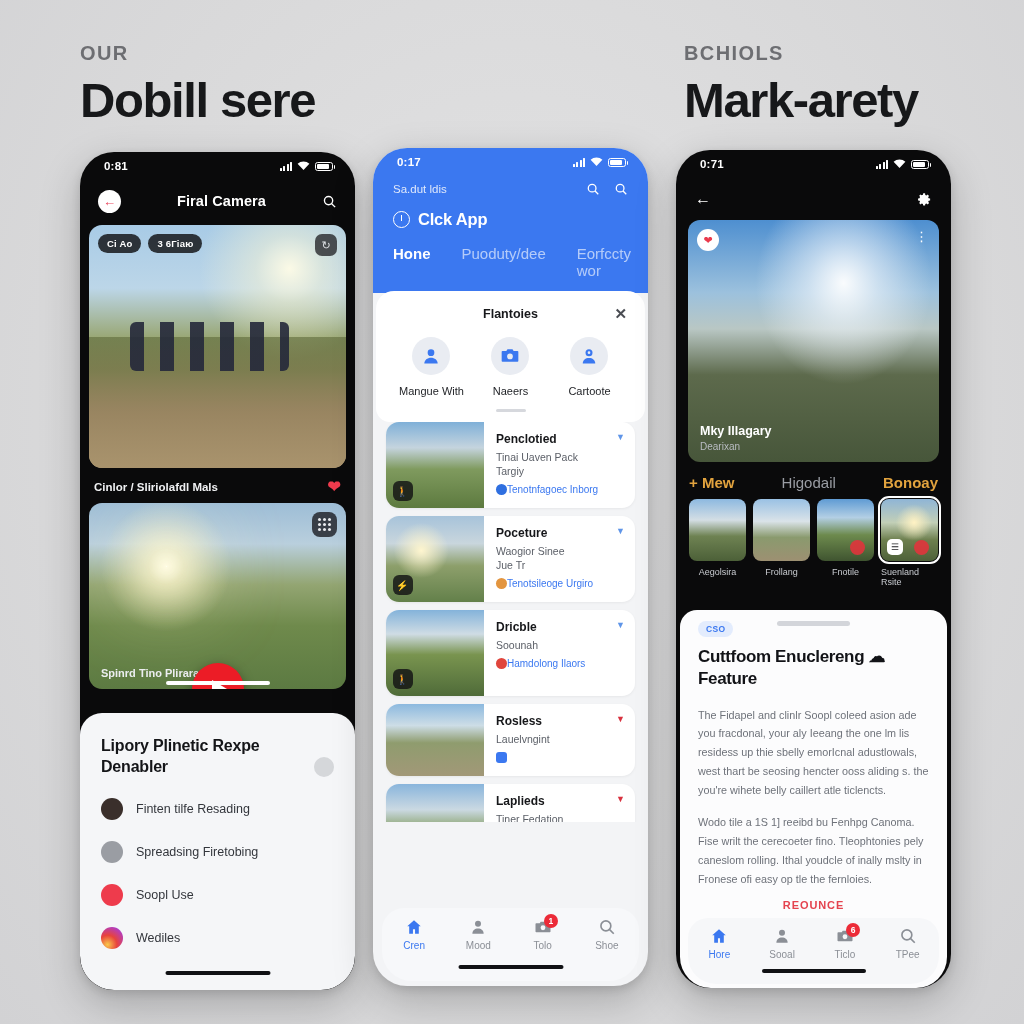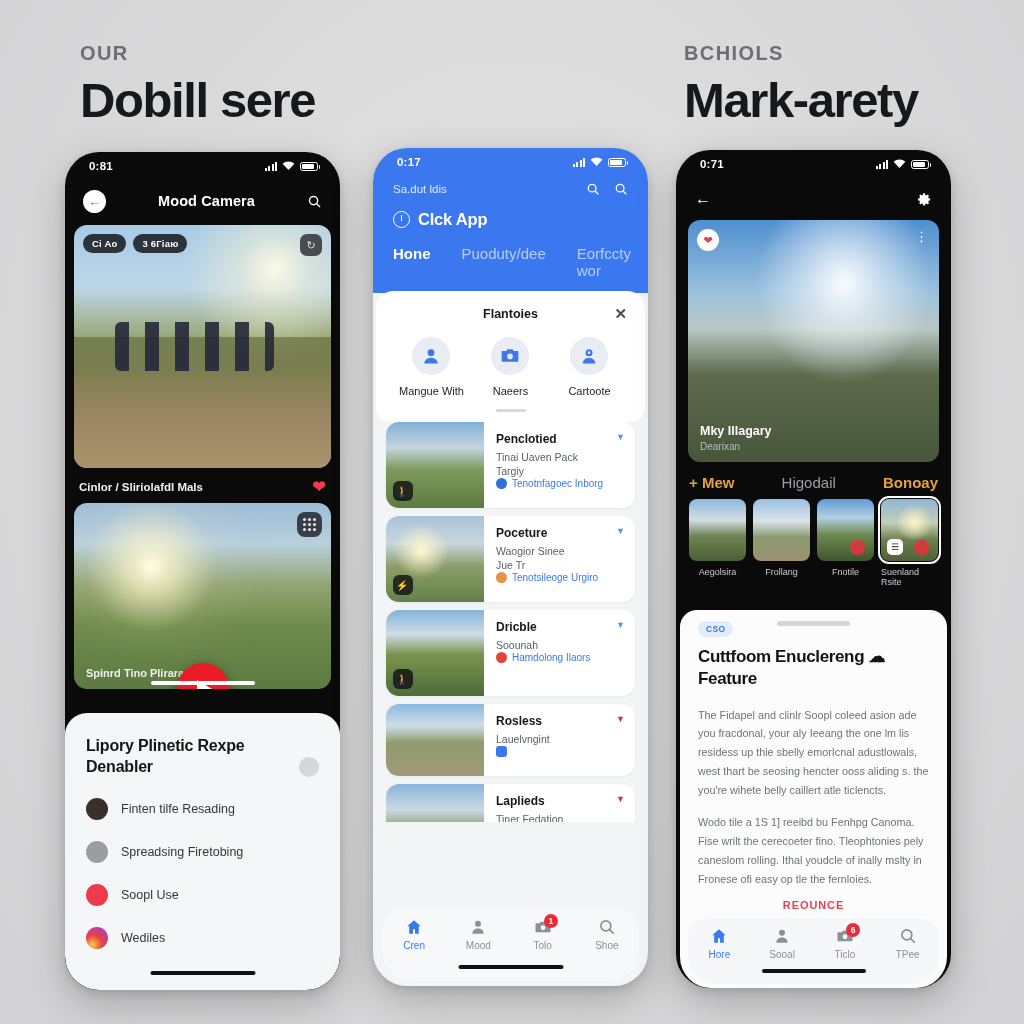--- a/index.html
+++ b/index.html
@@ -26,21 +26,21 @@
     letter-spacing: -1.4px; margin-top: 11px; line-height: 1.05;
     white-space: nowrap;
   }
 
   
   .phone {
     position: absolute; width: 275px; height: 838px;
     border-radius: 34px; overflow: hidden;
     box-shadow: 0 14px 40px rgba(0,0,0,.22), 0 3px 10px rgba(0,0,0,.12);
   }
-  #phone1 { left: 65px;  top: 152px; background: #0a0a0b; }
+  #phone1 { left: 80px;  top: 152px; background: #0a0a0b; }
   #phone2 { left: 373px; top: 148px; background: #f3f4f6; }
   #phone3 { left: 676px; top: 150px; background: #0a0a0b; }
 
   
   .statusbar {
     height: 28px; display: flex; align-items: center;
     justify-content: space-between; padding: 0 22px 0 24px;
     font-size: 11.5px; font-weight: 700; letter-spacing: .2px;
   }
   .sb-dark { color: #fff; }
@@ -224,21 +224,21 @@
   .t-d { background: linear-gradient(180deg,#8cb9df 0%,#cddde6 30%,#8f9c6e 54%,#a29878 100%); }
   .t-e { background: linear-gradient(180deg,#89b5dc 0%,#cbd9e2 30%,#7f9a5b 55%,#566f3e 100%); }
   .minibadge {
     position:absolute; left:7px; bottom:7px; width: 20px; height:20px;
     border-radius:6px; background: rgba(18,18,20,.82); color:#fff;
     display:flex; align-items:center; justify-content:center; font-size: 10px;
   }
   .lbody { flex:1; padding: 10px 11px 9px 12px; position:relative; }
   .lt { font-size: 12px; font-weight:700; color:#16171a; }
   .ls { font-size: 10.5px; color:#5c6068; margin-top: 4px; line-height: 1.35; }
-  .llink { font-size: 10px; color:#3b78f0; display:flex; align-items:center; gap:5px; }
+  .llink { font-size: 10px; color:#3b78f0; margin-top: 6px; display:flex; align-items:center; }
   .ldot { width:11px; height:11px; border-radius:50%; flex:none; }
   .lcaret { position:absolute; right:10px; top:10px; font-size: 9px; }
 
   .p2-tabbar {
     position:absolute; left:9px; right:9px; bottom: 5px; height: 73px;
     background:#f7f8fa; border-radius: 22px 22px 30px 30px;
     display:flex; align-items:flex-start; padding-top: 10px;
   }
   .tb { flex:1; display:flex; flex-direction:column; align-items:center; gap:4px; position:relative; }
   .tb-lb { font-size: 10px; color:#8b8f96; }
@@ -362,21 +362,21 @@
           </span>
         <svg width="13" height="10" viewBox="0 0 13 10">
             <path d="M6.5 9L0.6 2.8A8.6 8.6 0 0 1 12.4 2.8Z" fill="#fff"></path>
           </svg>
         <span class="batt"></span>
       </span>
     </div>
 
     <div class="p1-nav">
       <div class="backcircle">←</div>
-      <div class="p1-title">Mood Camera</div>
+      <div class="p1-title">Firal Camera</div>
       <svg width="15" height="15" viewBox="0 0 24 24" fill="none" stroke="#fff" stroke-width="2.2">
           <circle cx="10.5" cy="10.5" r="6.6"></circle>
           <line x1="15.5" y1="15.5" x2="21" y2="21"></line>
         </svg>
     </div>
 
     <div class="hero-wrap">
       <div class="hero-img"></div>
       <div class="hero-people"></div>
       <div class="badge-row">

